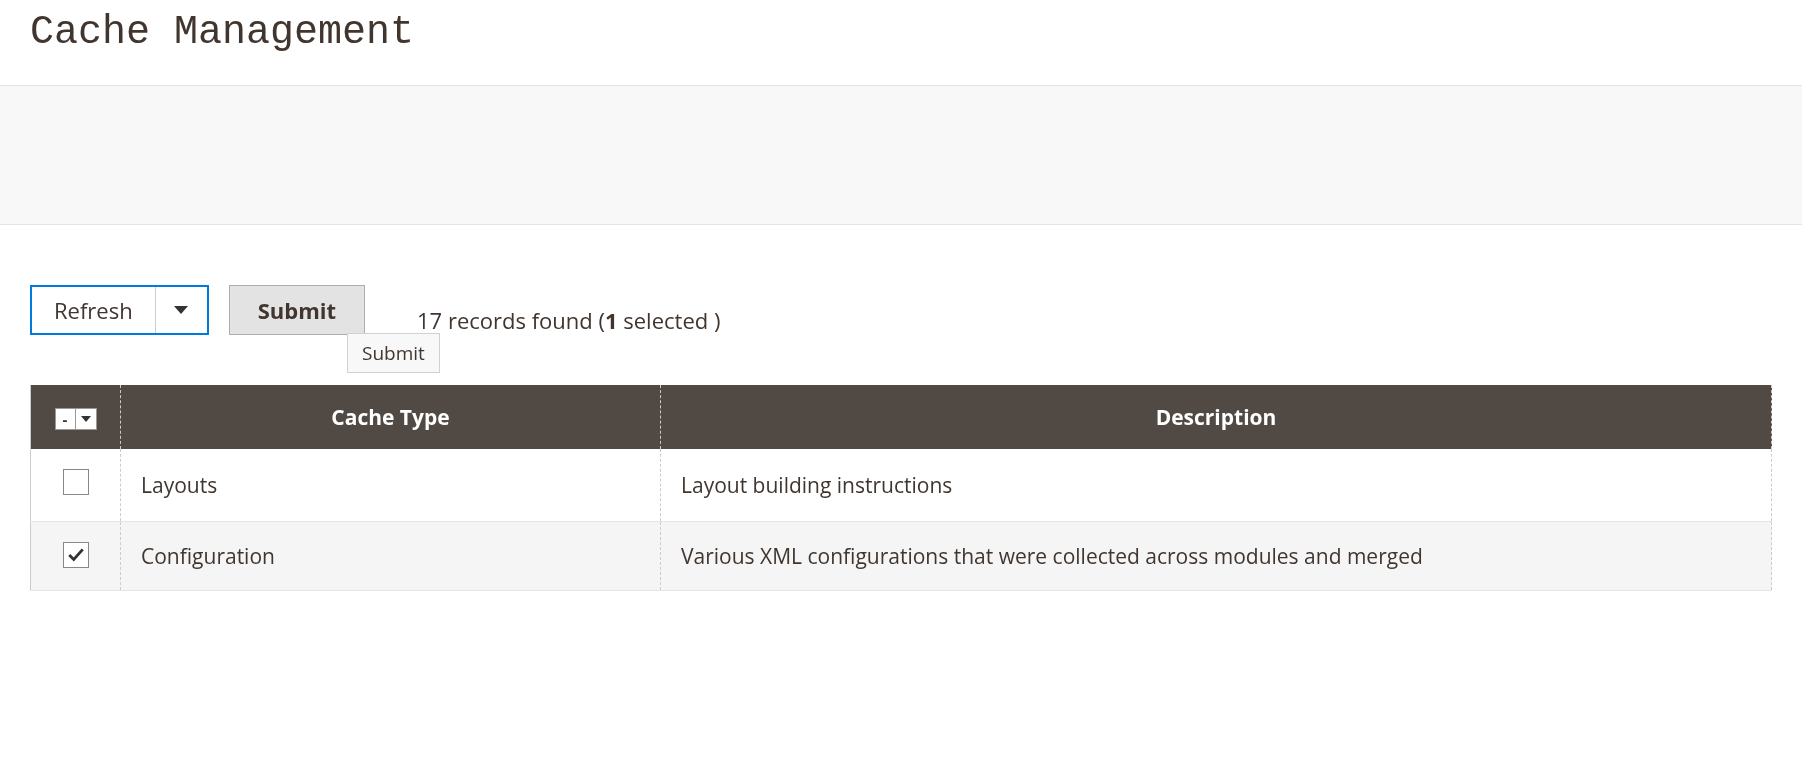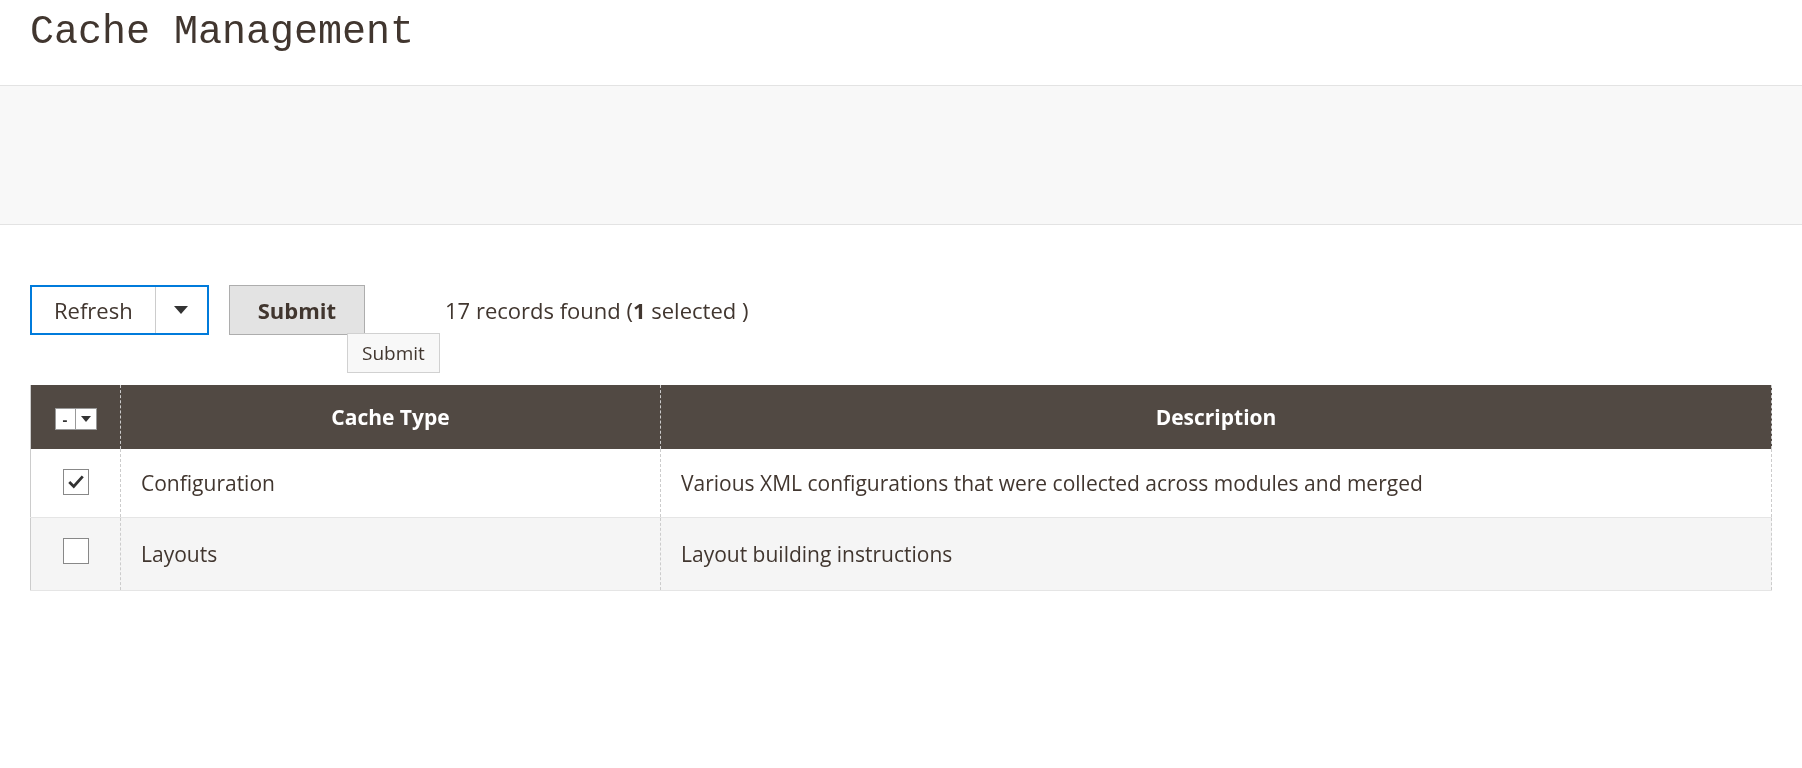--- a/index.html
+++ b/index.html
@@ -23,21 +23,21 @@
     }
     .page-actions {
       background: #f8f8f8;
       border-top: 1px solid #e3e3e3;
       border-bottom: 1px solid #e3e3e3;
       min-height: 140px;
       margin: 0 -30px 60px -30px;
     }
     .toolbar {
       display: flex;
-      align-items: center;
+      align-items: flex-end;
       gap: 20px;
       margin-bottom: 50px;
       position: relative;
     }
     .action-select-wrap {
       display: flex;
       border: 2px solid #007bdb;
       height: 50px;
     }
     .action-select-btn {
@@ -86,21 +86,21 @@
       border: 1px solid #d1d1d1;
       padding: 6px 14px;
       font-size: 19px;
       color: #41362f;
       left: 317px;
       top: 48px;
     }
     .records-found {
       font-size: 22px;
       color: #41362f;
-      margin-left: 60px;
+      margin-left: 32px;
     }
     .records-found b {
       font-weight: 700;
     }
     .data-grid {
       width: 100%;
       border-collapse: collapse;
       border-left: 1px solid #cccccc;
     }
     .data-grid thead th {
@@ -213,27 +213,27 @@
             <span class="mini-caret"></span>
           </span>
         </span>
       </th>
       <th>Cache Type</th>
       <th>Description</th>
     </tr>
   </thead>
   <tbody id="table-body">
   <tr>
+        <td><span class="row-checkbox"></span></td>
+        <td>Layouts</td>
+        <td>Layout building instructions</td>
+      </tr>
+      <tr>
         <td><span class="row-checkbox checked">
             <svg viewBox="0 0 16 16">
               <path d="M2 8 L6 12 L14 3" stroke="#333" stroke-width="2.5" fill="none"></path>
             </svg>
           </span></td>
         <td>Configuration</td>
         <td>Various XML configurations that were collected across modules and merged</td>
       </tr>
-      <tr>
-        <td><span class="row-checkbox"></span></td>
-        <td>Layouts</td>
-        <td>Layout building instructions</td>
-      </tr>
     </tbody>
 </table>
 
 </body></html>

